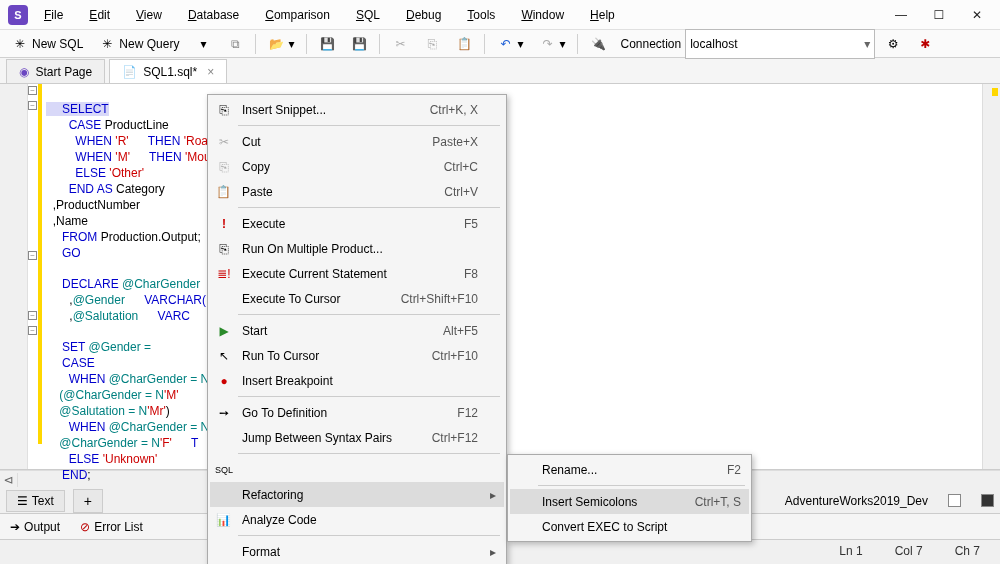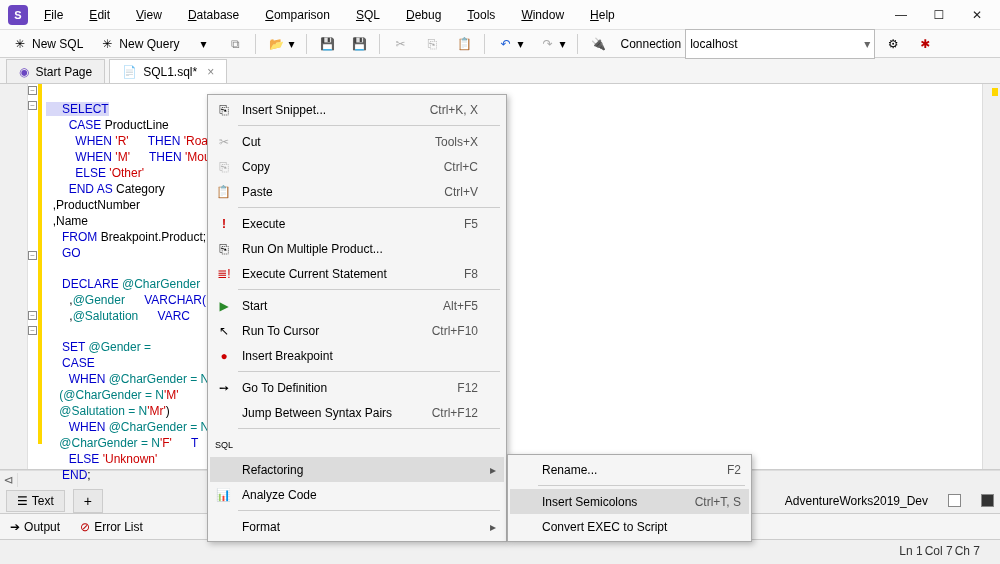--- a/index.html
+++ b/index.html
@@ -37,21 +37,21 @@
 .hscroll { height: 18px; background: #f0f0f0; border-top: 1px solid #ddd; display: flex; align-items: center; }
 .hscroll .lbtn { width: 18px; text-align: center; color: #666; border-right: 1px solid #ddd; }
 .btabbar { height: 26px; background: #f0f0f0; border-bottom: 1px solid #ccc; display: flex; align-items: center; padding: 0 6px; gap: 8px; }
 .btab { padding: 3px 10px; background: #e8e8e8; border: 1px solid #ccc; display: flex; align-items: center; gap: 4px; }
 .btab .plus { font-size: 14px; }
 .status-right { margin-left: auto; display: flex; align-items: center; gap: 20px; }
 .chkbox { width: 13px; height: 13px; border: 1px solid #888; background: #fff; display: inline-block; }
 .chkbox.filled { background: #333; }
 .outbar { height: 26px; background: #f5f5f5; border-bottom: 1px solid #ccc; display: flex; align-items: center; padding: 0 10px; gap: 20px; }
 .outbar .item { display: flex; align-items: center; gap: 4px; }
-.statusbar { height: 22px; background: #f0f0f0; display: flex; align-items: center; justify-content: flex-end; padding: 0 20px; gap: 2px; color: #333; }
+.statusbar { height: 22px; background: #f0f0f0; display: flex; align-items: center; justify-content: flex-end; padding: 0 20px; gap: 32px; color: #333; }
 .ctxmenu { position: absolute; background: #f5f5f5; border: 1px solid #aaa; box-shadow: 2px 2px 6px rgba(0,0,0,0.25); padding: 2px; }
 .ctxmenu .row { display: flex; align-items: center; height: 25px; padding: 0 8px 0 4px; gap: 8px; cursor: default; }
 .ctxmenu .row.highlight { background: #dcdcdc; }
 .ctxmenu .ricon { width: 20px; display: flex; justify-content: center; }
 .ctxmenu .rlabel { flex: 1; }
 .ctxmenu .rshort { color: #555; margin-left: 20px; }
 .ctxmenu .rarrow { width: 10px; text-align: right; color: #555; }
 .ctxmenu .sep { height: 1px; background: #ccc; margin: 3px 4px 3px 28px; }
 .main-ctx { left: 207px; top: 94px; width: 300px; }
 .sub-ctx { left: 507px; top: 454px; width: 245px; }
@@ -169,21 +169,21 @@
     </div>
   <div class="code">
 <span class="sel"><span class="kw">SELECT</span></span>
 <span class="kw">  CASE</span><span> ProductLine</span>
 <span class="kw">    WHEN </span><span class="str">'R'</span><span class="kw"> THEN </span><span class="str">'Road'</span>
 <span class="kw">    WHEN </span><span class="str">'M'</span><span class="kw"> THEN </span><span class="str">'Mount</span>
 <span class="kw">    ELSE </span><span class="str">'Other'</span>
 <span class="kw">  END AS</span><span> Category</span>
 <span>  ,ProductNumber</span>
 <span>  ,Name</span>
-<span class="kw">FROM</span><span> Breakpoint.Product;</span>
+<span class="kw">FROM</span><span> Production.Output;</span>
 <span class="kw">GO</span>
 
 <span class="kw">DECLARE</span><span class="teal"> @CharGender </span><span class="kw">CHAR(</span>
 <span>       ,</span><span class="teal">@Gender </span><span class="kw">VARCHAR(</span>
 <span>       ,</span><span class="teal">@Salutation </span><span class="kw">VARC</span>
 
 <span class="kw">SET</span><span class="teal"> @Gender =</span>
 <span class="kw">CASE</span>
 <span class="kw">  WHEN</span><span class="teal"> @CharGender = N</span><span class="str">'m</span>
 <span class="teal">    (@CharGender = N</span><span class="str">'M'</span>
@@ -237,21 +237,21 @@
   <div class="row">
       <span class="ricon">⎘</span>
       <span class="rlabel">Insert Snippet...</span>
       <span class="rshort">Ctrl+K, X</span>
       <span class="rarrow"></span>
     </div>
   <div class="sep"></div>
   <div class="row">
       <span class="ricon" style="color:#aaa">✂</span>
       <span class="rlabel"><span>Cut</span></span>
-      <span class="rshort">Tools+X</span>
+      <span class="rshort">Paste+X</span>
       <span class="rarrow"></span>
     </div>
   <div class="row">
       <span class="ricon" style="color:#aaa">⎘</span>
       <span class="rlabel"><span>Copy</span></span>
       <span class="rshort">Ctrl+C</span>
       <span class="rarrow"></span>
     </div>
   <div class="row">
       <span class="ricon">📋</span>
@@ -271,20 +271,26 @@
       <span class="rlabel"><span>Run On Multiple Product...</span></span>
       <span class="rshort"></span>
       <span class="rarrow"></span>
     </div>
   <div class="row">
       <span class="ricon" style="color:#c00">≣!</span>
       <span class="rlabel"><span>Execute Current Statement</span></span>
       <span class="rshort">F8</span>
       <span class="rarrow"></span>
     </div>
+  <div class="row">
+      <span class="ricon"></span>
+      <span class="rlabel"><span>Execute To Cursor</span></span>
+      <span class="rshort">Ctrl+Shift+F10</span>
+      <span class="rarrow"></span>
+    </div>
   <div class="sep"></div>
   <div class="row">
       <span class="ricon" style="color:#2a8a2a">▶</span>
       <span class="rlabel"><span>Start</span></span>
       <span class="rshort">Alt+F5</span>
       <span class="rarrow"></span>
     </div>
   <div class="row">
       <span class="ricon">↖</span>
       <span class="rlabel"><span>Run To Cursor</span></span>

